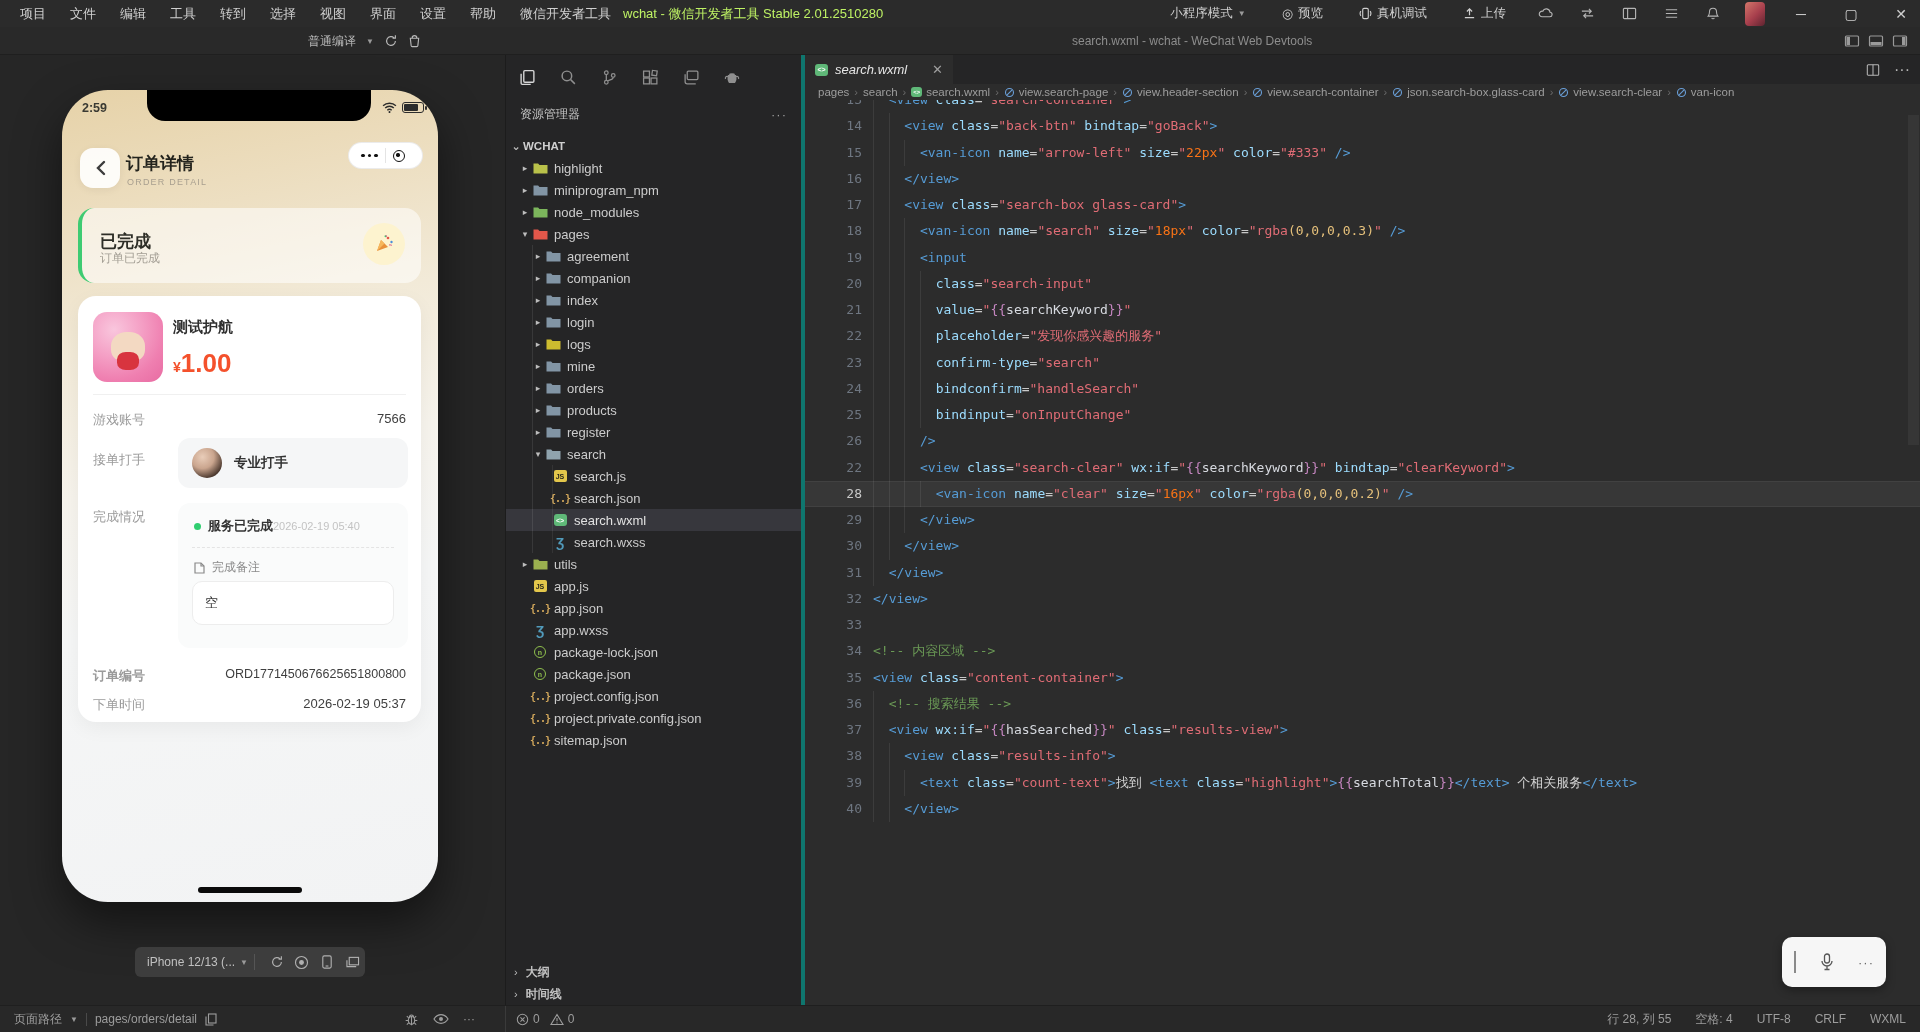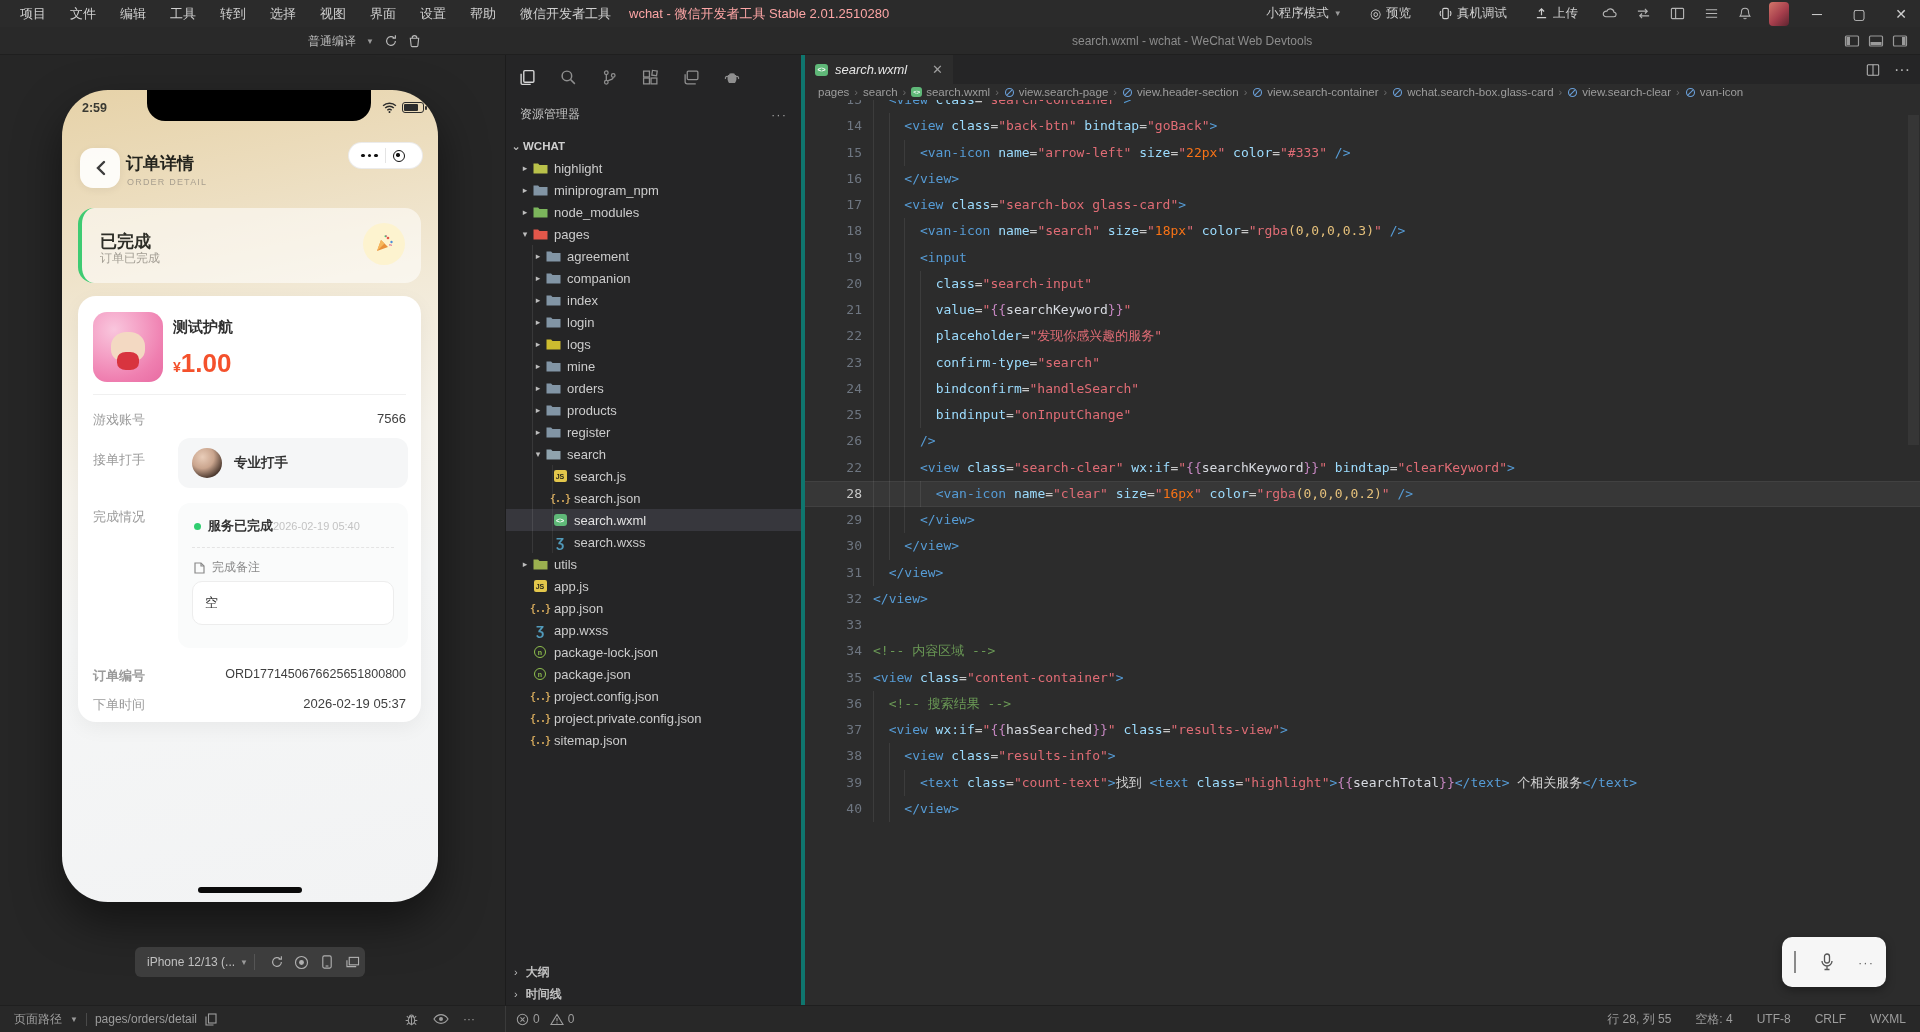--- a/index.html
+++ b/index.html
@@ -5,22 +5,22 @@
   * { margin:0; padding:0; box-sizing:border-box; }
   html,body { width:1920px; height:1032px; overflow:hidden; background:#1e1e1e;
     font-family:"Liberation Sans","DejaVu Sans",sans-serif; }
   #app { position:relative; width:1920px; height:1032px; background:#262626; }
 
   
   #titlebar { position:absolute; left:0; top:0; width:1920px; height:27px;
     background:#2b2b2b; display:flex; align-items:center; color:#d0d0d0; font-size:13px; }
   #menus { display:flex; gap:0; margin-left:8px; }
   .menu-item { padding:0 12px; line-height:27px; cursor:default; white-space:nowrap; }
-  #win-title { color:#fca5a5; margin-left:6px; white-space:nowrap; }
-  #tb-right { position:absolute; right:0; top:0; height:27px; display:flex; align-items:flex-start; gap:4px; }
+  #win-title { color:#bef264; white-space:nowrap; }
+  #tb-right { position:absolute; right:0; top:0; height:27px; display:flex; align-items:flex-start; gap:12px; }
   .tb-act { display:flex; align-items:center; gap:5px; color:#cfcfcf; font-size:12.5px; padding:0 12px; height:27px; }
   .tb-ico { display:flex; align-items:center; justify-content:center; width:30px; height:27px; color:#b5b5b5; }
   .win-ctl { width:38px; height:27px; display:flex; align-items:center; justify-content:center;
     color:#cfcfcf; font-size:14px; }
   .avatar-img { width:20px; height:24px; border-radius:4px;
     background:linear-gradient(135deg,#d4766a 0%,#a63e4c 55%,#5e2430 100%); }
   svg.i { display:block; }
 
   
   #toolbar2 { position:absolute; left:0; top:27px; width:1920px; height:28px;
@@ -747,21 +747,21 @@
             <line x1="2.9" y1="8.1" x2="8.1" y2="2.9" stroke="#6a9fd8" stroke-width="1.1"></line>
           </svg>
           <span>view.search-container</span>
         </span>
         <span class="crumb-sep">›</span>
         <span class="crumb">
           <svg width="11" height="11" viewBox="0 0 11 11">
             <circle cx="5.5" cy="5.5" r="4" fill="none" stroke="#6a9fd8" stroke-width="1.1"></circle>
             <line x1="2.9" y1="8.1" x2="8.1" y2="2.9" stroke="#6a9fd8" stroke-width="1.1"></line>
           </svg>
-          <span>wchat.search-box.glass-card</span>
+          <span>json.search-box.glass-card</span>
         </span>
         <span class="crumb-sep">›</span>
         <span class="crumb">
           <svg width="11" height="11" viewBox="0 0 11 11">
             <circle cx="5.5" cy="5.5" r="4" fill="none" stroke="#6a9fd8" stroke-width="1.1"></circle>
             <line x1="2.9" y1="8.1" x2="8.1" y2="2.9" stroke="#6a9fd8" stroke-width="1.1"></line>
           </svg>
           <span>view.search-clear</span>
         </span>
         <span class="crumb-sep">›</span>

